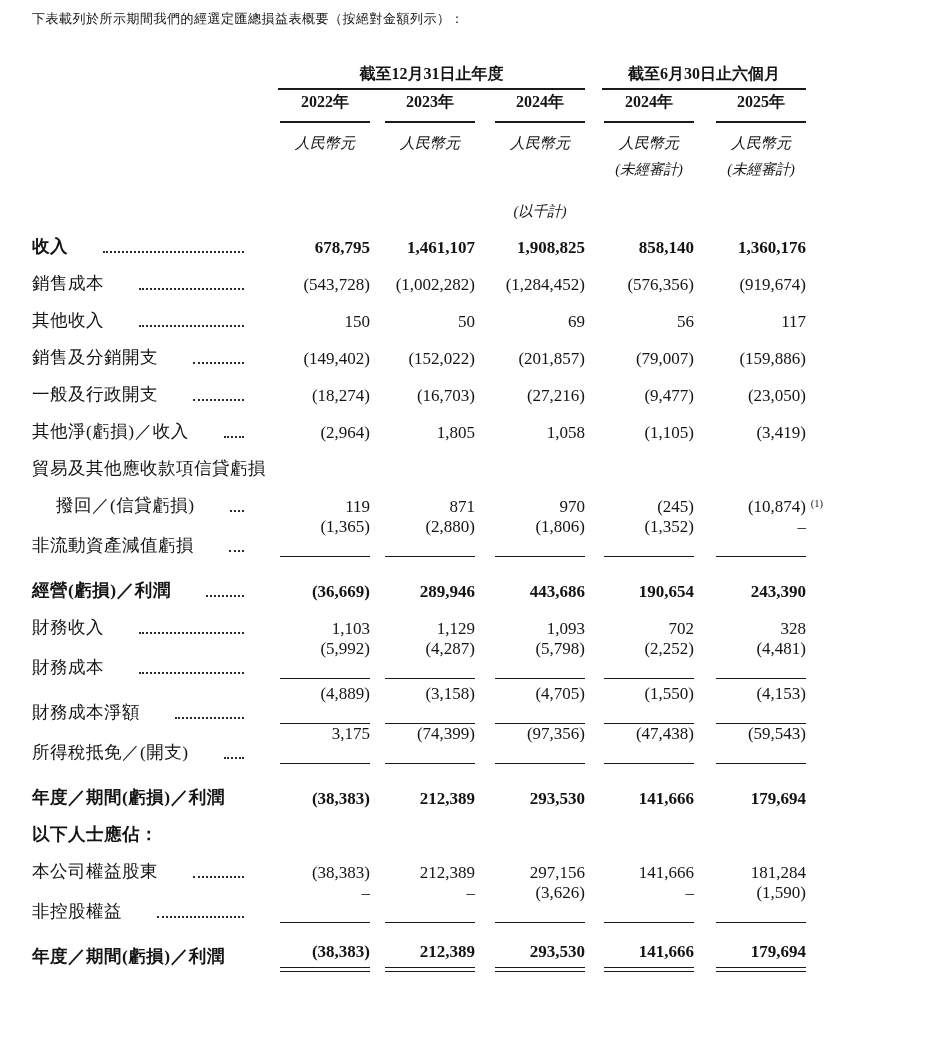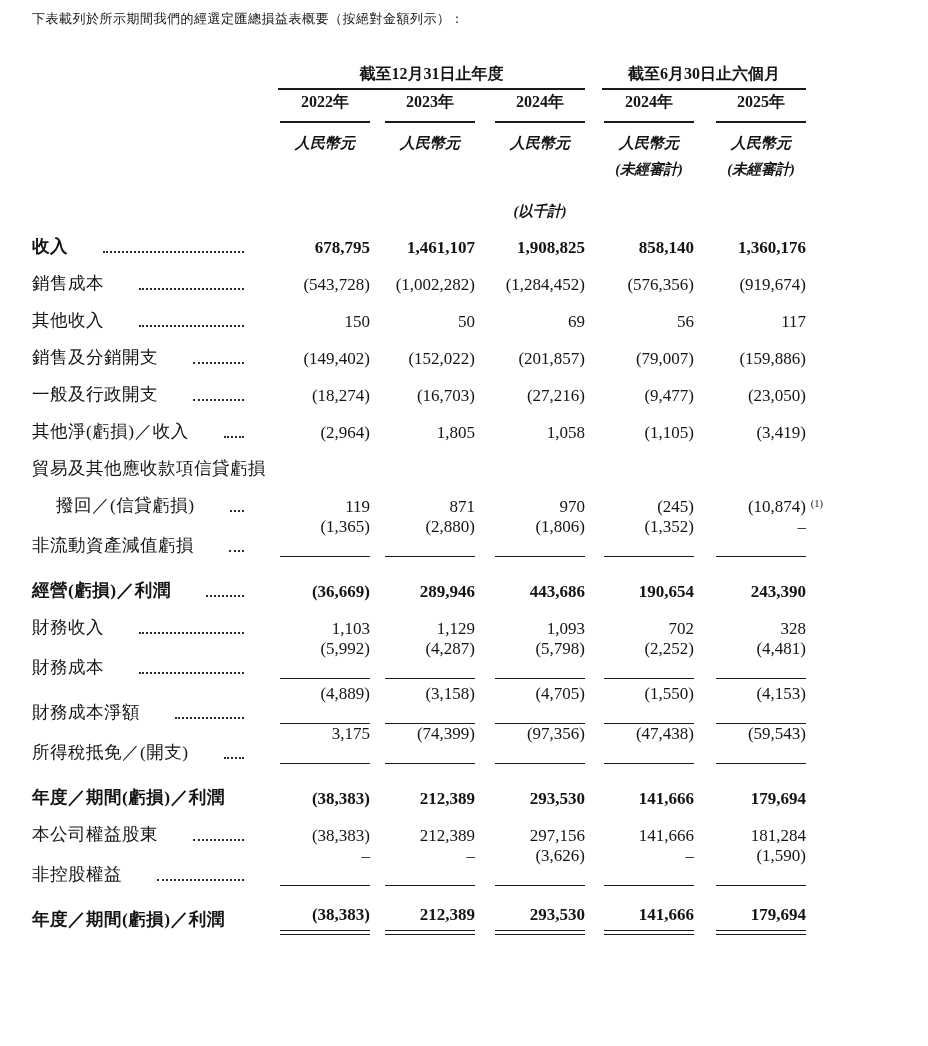--- a/index.html
+++ b/index.html
@@ -14,21 +14,21 @@
   
   tr.r-group td{height:28px;}
   tr.r-year td{height:33px;}
   tr.r-cur td{height:30px;}
   tr.r-note td{height:26px;}
   tr.r-unit td{height:42px;}
   .grp{font-weight:bold;font-size:16px;text-align:center;
        border-bottom:2px solid #1a1a1a;padding-bottom:3px;}
   .g1{margin-left:28px;}
   .g2{margin-left:17px;}
-  .colbox{width:90px;margin-left:auto;text-align:center;white-space:nowrap;font-weight:bold;}
+  .colbox{width:90px;margin-left:auto;text-align:center;white-space:nowrap;}
   .yr{font-weight:bold;font-size:16px;border-bottom:2px solid #1a1a1a;padding-bottom:8px;}
   .cur{font-style:italic;font-size:15px;}
   .note,.unit{font-style:italic;font-size:14.5px;}
   
   tbody td{font-size:17px;}
   tbody tr{height:37px;}
   tbody tr.sp{height:45px;}
   tbody tr.b{font-weight:bold;}
   .lwrap{display:flex;align-items:flex-end;gap:28px;}
   .ind .lwrap{padding-left:24px;}
@@ -468,20 +468,32 @@
           <td>
             <div class="vbox">293,530</div>
           </td>
           <td>
             <div class="vbox">141,666</div>
           </td>
           <td>
             <div class="vbox">179,694</div>
           </td>
         </tr>
+        <tr class="b">
+          <td class="lc">
+            <div class="lwrap">
+              <span class="lbl">以下人士應佔：</span>
+            </div>
+          </td>
+          <td></td>
+          <td></td>
+          <td></td>
+          <td></td>
+          <td></td>
+        </tr>
         <tr>
           <td class="lc">
             <div class="lwrap">
               <span class="lbl">本公司權益股東</span>
               <span class="leader"></span>
             </div>
           </td>
           <td>
             <div class="vbox">(38,383)</div>
           </td>

